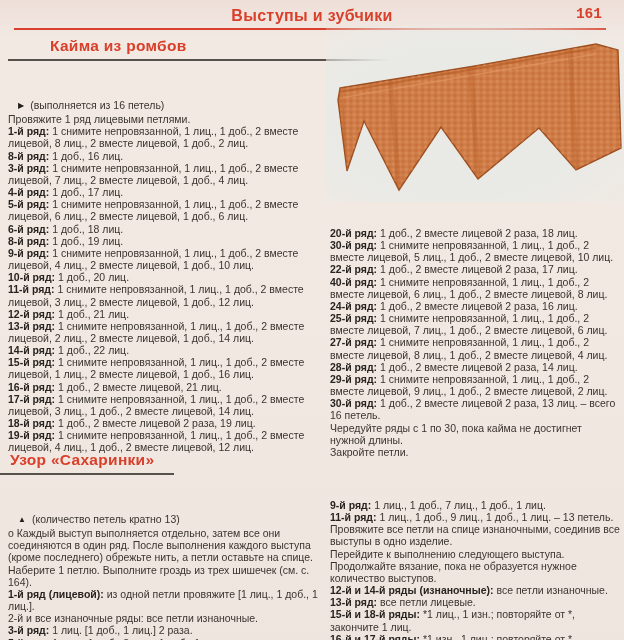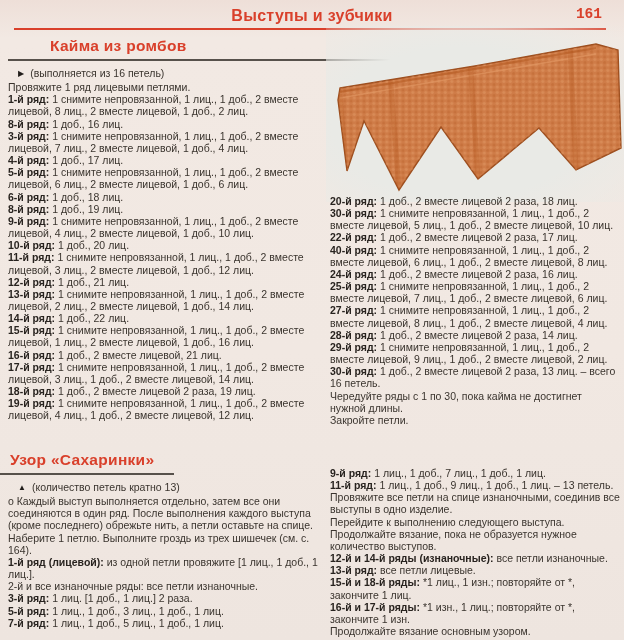--- a/index.html
+++ b/index.html
@@ -20,21 +20,21 @@
         color:var(--accent,#d9402b);}
   .s1-title{top:37px;left:10px;margin-left:40px;}
   .s1-rule{position:absolute;top:59px;left:8px;width:400px;height:1.5px;background:#57514b;}
   .s2-title{top:451px;left:10px;}
   .s2-rule{position:absolute;top:473px;left:0px;width:174px;height:1.5px;background:#57514b;}
   
   .photo-bg{position:absolute;left:326px;top:26px;width:298px;height:176px;
         background:radial-gradient(ellipse at 45% 55%, #e9eae6 55%, rgba(233,234,230,0) 100%);}
   .swatch{position:absolute;left:330px;top:28px;}
   
-  .col{position:absolute;font-size:10.5px;line-height:12.15px;}
+  .col{position:absolute;font-size:10.5px;line-height:12.15px;margin-top:32px;}
   .col p{margin:0;}
   .c1-left{left:8px;top:67px;width:311px;}
   .c1-right{left:330px;top:195px;width:290px;}
   .c2-left{left:8px;top:481px;width:313px;}
   .c2-right{left:330px;top:467px;width:291px;}
   .row b{font-weight:bold;color:#28231f;}
   .row.plain b{font-weight:normal;color:var(--ink,#3a342e);}
   .intro{padding-left:10px;}
   .tri{display:inline-block;font-size:8px;margin-right:6px;color:#211d1a;
        transform:translateY(-1px);}

